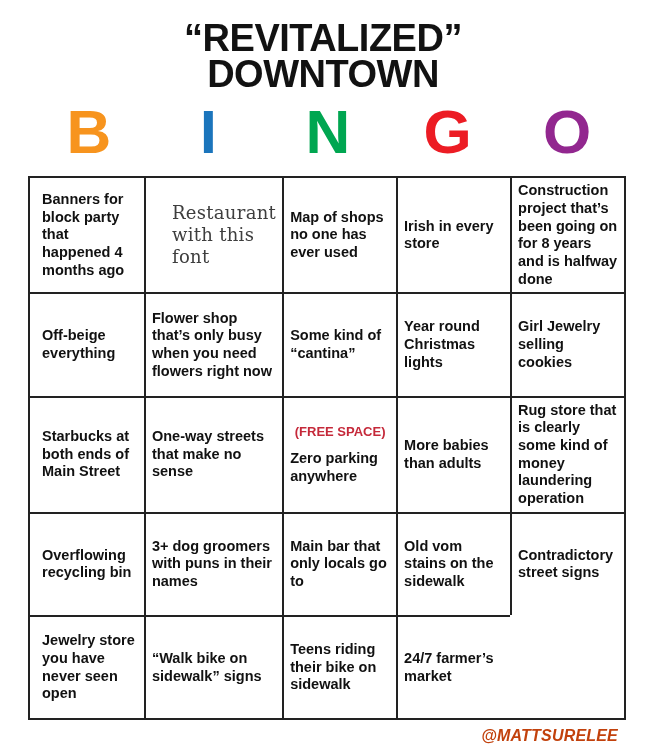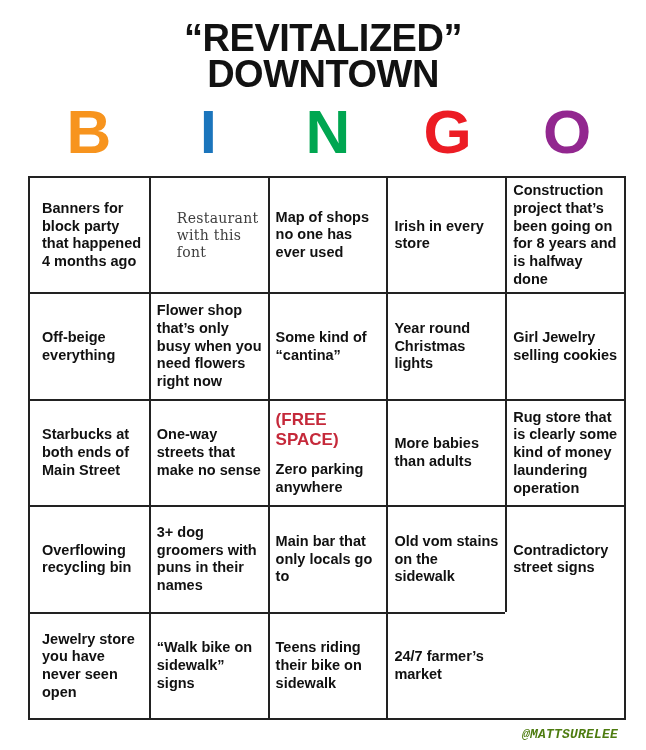--- a/index.html
+++ b/index.html
@@ -61,39 +61,38 @@
     font-weight: bold;
     line-height: 1.22;
     color: #111111;
   }
   .cell:nth-child(5n+1) { border-left: none; padding-left: 12px; }
   .cell:nth-child(-n+5) { border-top: none; }
   .cell.papyrus {
     font-family: "DejaVu Serif", serif;
     font-weight: normal;
     color: #3e3e3e;
-    font-size: 14px;
+    font-size: 18px;
     letter-spacing: 0.3px;
     padding-left: 26px;
   }
   .free-label {
     font-weight: bold;
-    font-size: 17px;
+    font-size: 13px;
     margin-bottom: 10px;
   }
   .attribution {
     width: 590px;
     margin: 7px 0 0 28px;
     text-align: right;
     font-style: italic;
     font-weight: bold;
-    font-size: 13px;
+    font-size: 16px;
     letter-spacing: 0.2px;
-    color: #4d7c0f;
-    font-family: Liberation Mono, monospace;
+    color: #c2410c;
   }
 </style>
 </head>
 <body>
 
 <div class="card-title">
   <div>“REVITALIZED”</div>
   <div>DOWNTOWN</div>
 </div>
 

